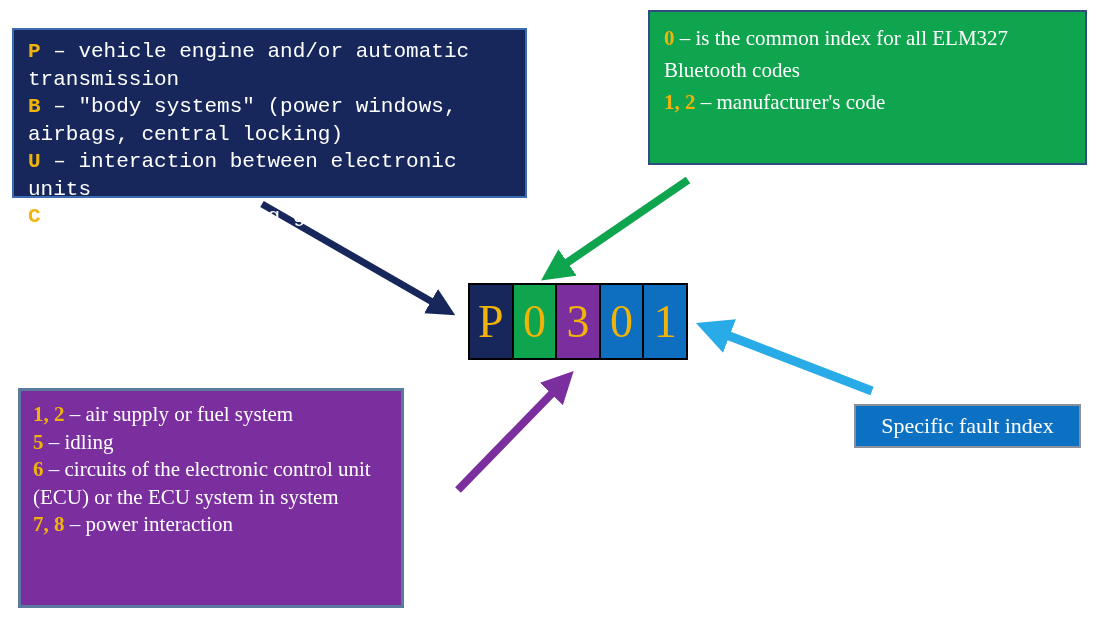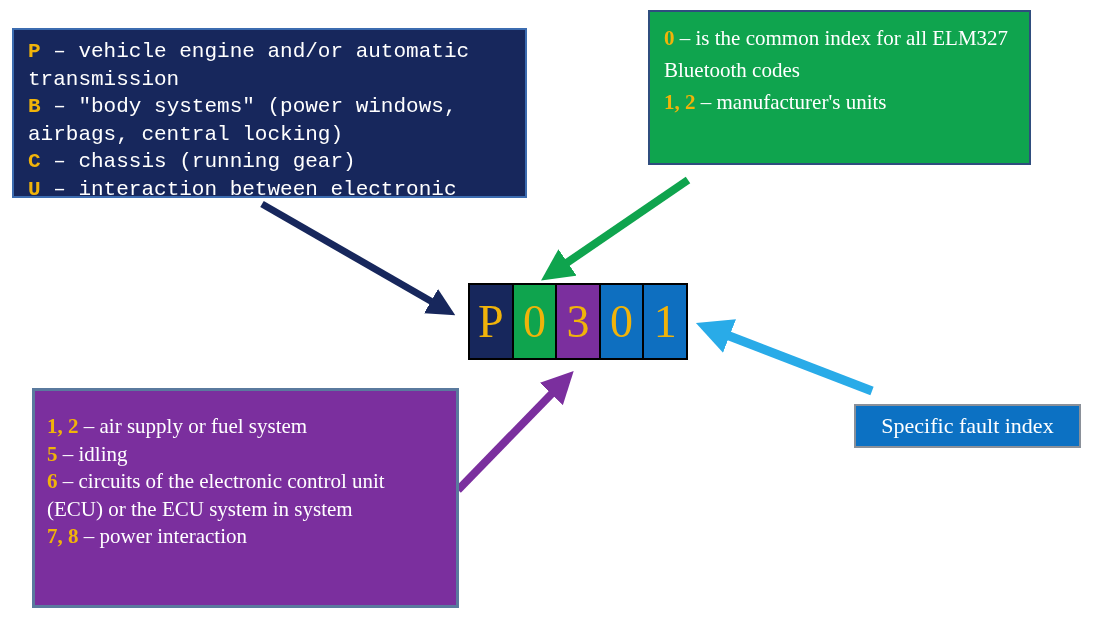--- a/index.html
+++ b/index.html
@@ -36,32 +36,32 @@
     left: 12px; top: 28px;
     width: 515px; height: 170px;
     background: #17275c;
     border: 2px solid #3c6cb0;
     padding: 8px 14px;
     line-height: 27.5px;
     font-family: Liberation Mono, monospace;
   }
   .box-index {
     left: 648px; top: 10px;
-    width: 383px; height: 155px;
+    width: 439px; height: 155px;
     background: #0fa44e;
     border: 2px solid #2f4d7e;
     padding: 10px 14px;
     line-height: 32px;
   }
   .box-subsystem {
-    left: 32px; top: 388px;
-    width: 427px; height: 220px;
+    left: 18px; top: 388px;
+    width: 386px; height: 220px;
     background: #7b2f9e;
     border: 3px solid #5a7a9e;
-    padding: 22px 12px;
+    padding: 10px 12px;
     line-height: 27.5px;
   }
   .box-fault-label {
     left: 854px; top: 404px;
     width: 227px; height: 44px;
     background: #0c71c3;
     border: 2px solid #8a9099;
     display: flex;
     align-items: center;
     justify-content: center;
@@ -113,27 +113,27 @@
     </defs>
     <line x1="262" y1="204" x2="448" y2="311" stroke="#17275c" stroke-width="7" marker-end="url(#head-navy)"></line>
     <line x1="688" y1="180" x2="549" y2="275" stroke="#0fa44e" stroke-width="8" marker-end="url(#head-green)"></line>
     <line x1="458" y1="490" x2="567" y2="378" stroke="#7b2f9e" stroke-width="8" marker-end="url(#head-purple)"></line>
     <line x1="872" y1="391" x2="706" y2="327" stroke="#29abe8" stroke-width="9" marker-end="url(#head-cyan)"></line>
   </svg>
 
   <div class="box box-system">
     <div class="line"><span class="lead">P</span><span> – vehicle engine and/or automatic transmission</span></div>
     <div class="line"><span class="lead">B</span><span> – "body systems" (power windows, airbags, central locking)</span></div>
+    <div class="line"><span class="lead">U</span><span> – interaction between electronic units</span></div>
     <div class="line"><span class="lead">C</span><span> – chassis (running gear)</span></div>
-    <div class="line"><span class="lead">U</span><span> – interaction between electronic units</span></div>
   </div>
 
   <div class="box box-index">
     <div class="line"><span class="lead">0</span><span> – is the common index for all ELM327 Bluetooth codes</span></div>
-    <div class="line"><span class="lead">1, 2</span><span> – manufacturer's units</span></div>
+    <div class="line"><span class="lead">1, 2</span><span> – manufacturer's code</span></div>
   </div>
 
   <div class="box box-subsystem">
     <div class="line"><span class="lead">1, 2</span><span> – air supply or fuel system</span></div>
     <div class="line"><span class="lead">5</span><span> – idling</span></div>
     <div class="line"><span class="lead">6</span><span> – circuits of the electronic control unit (ECU) or the ECU system in system</span></div>
     <div class="line"><span class="lead">7, 8</span><span> – power interaction</span></div>
   </div>
 
   <div class="code-block">

